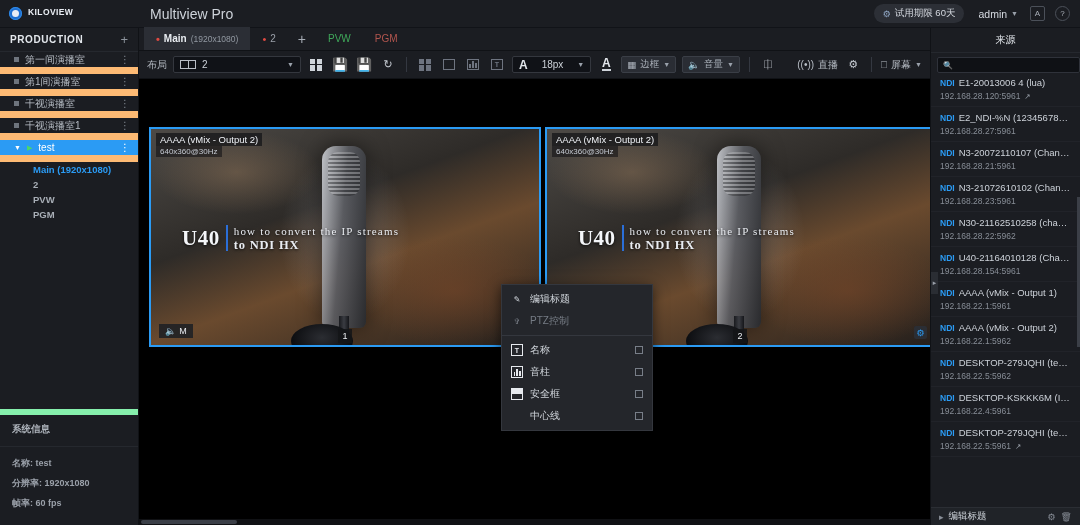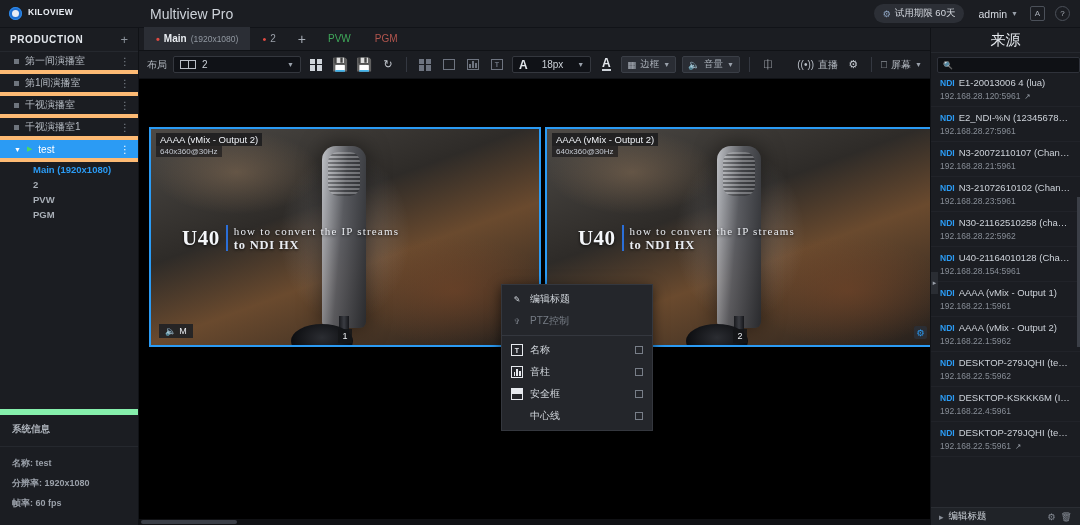--- a/index.html
+++ b/index.html
@@ -37,21 +37,21 @@
 
   
   .sidebar{ width:139px; flex:0 0 139px; background:#1b1d22; border-right:1px solid #101216;
             display:flex; flex-direction:column; }
   .side-head{ height:24px; display:flex; align-items:center; justify-content:space-between;
               padding:0 10px; border-bottom:1px solid #25282e; }
   .side-head-t{ font-size:10px; font-weight:bold; letter-spacing:.6px; color:#e3e7ec; }
   .plus{ color:#8d939c; font-size:13px; line-height:1; }
   .side-list{ flex:1 1 auto; overflow:hidden; }
   .srow{ height:22px; display:flex; align-items:center; padding:0 8px 0 14px;
-         border-bottom:4px solid #fdba74; font-size:10px; color:#b6bcc4; gap:6px; }
+         border-bottom:7px solid #fdba74; font-size:10px; color:#b6bcc4; gap:6px; }
   .srow .sq{ width:5px;height:5px;background:#6e747d; flex:0 0 5px; }
   .srow .lbl{ flex:1 1 auto; overflow:hidden; white-space:nowrap; }
   .srow .dots{ color:#7e848d; font-size:10px; letter-spacing:0; }
   .srow.active{ background:#2b9bf4; color:#ffffff; }
   .srow.active .dots{ color:#ffffff; }
   .srow .chev{ font-size:7px; color:#ffffff; }
   .srow .play{ color:#49d76a; font-size:7px; }
   .child{ height:15px; display:flex; align-items:center; padding-left:33px;
           font-size:9.5px; font-weight:bold; color:#a8aeb6; }
   .child.sel{ color:#2b9bf4; }
@@ -170,21 +170,21 @@
   .ci.bars{ border:1.3px solid #e6e9ee; display:flex; align-items:flex-end; gap:1px; padding:1.5px; }
   .ci.bars s{ width:2px; background:#e6e9ee; text-decoration:none; }
   .ci.safe{ border:1.3px solid #e6e9ee; background:linear-gradient(180deg,#e6e9ee 48%, transparent 48%); }
   .ci.g4{ display:grid; grid-template-columns:1fr 1fr; grid-template-rows:1fr 1fr; gap:1px; }
   .ci.g4 b{ background:#e6e9ee; }
 
   
   .rightp{ width:150px; flex:0 0 150px; background:#1b1d22; border-left:1px solid #101216;
            display:flex; flex-direction:column; }
   .rp-head{ height:25px; display:flex; align-items:center; justify-content:center;
-            font-size:15px; color:#e3e7ec; border-bottom:1px solid #25282e; }
+            font-size:10px; color:#e3e7ec; border-bottom:1px solid #25282e; }
   .rp-search{ height:24px; display:flex; align-items:center; gap:5px; padding:0 6px; }
   .sbox{ flex:1 1 auto; height:16px; background:#0f1115; border:1px solid #2f323a;
          border-radius:2px; display:flex; align-items:center; gap:4px; padding:0 5px; }
   .sbox .mag{ color:#7b818b; font-size:8px; }
   .sbox input{ flex:1 1 auto; background:transparent; border:none; outline:none;
                color:#c8ccd2; font-size:9px; font-family:inherit; }
   .rp-list{ flex:1 1 auto; overflow:hidden; position:relative; }
   .src{ padding:5px 8px 5px 9px; border-bottom:1px solid #212329; }
   .src .l1{ display:flex; gap:4px; align-items:baseline; font-size:9.5px; color:#cdd2d9;
             white-space:nowrap; overflow:hidden;text-align:center; }

